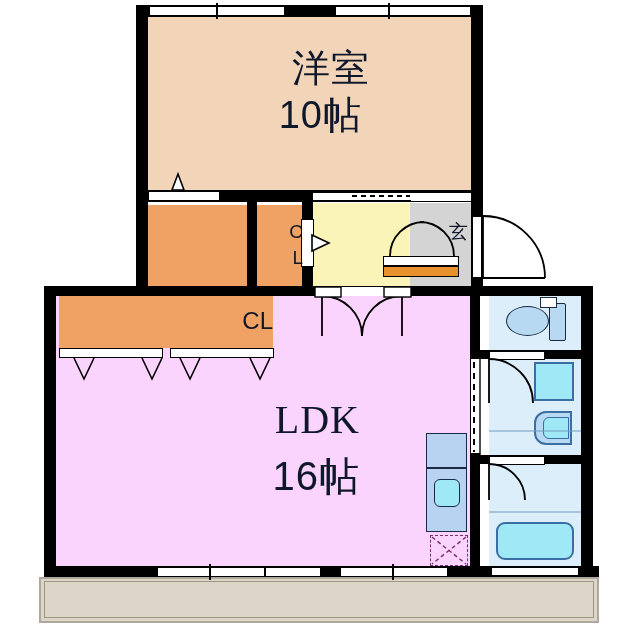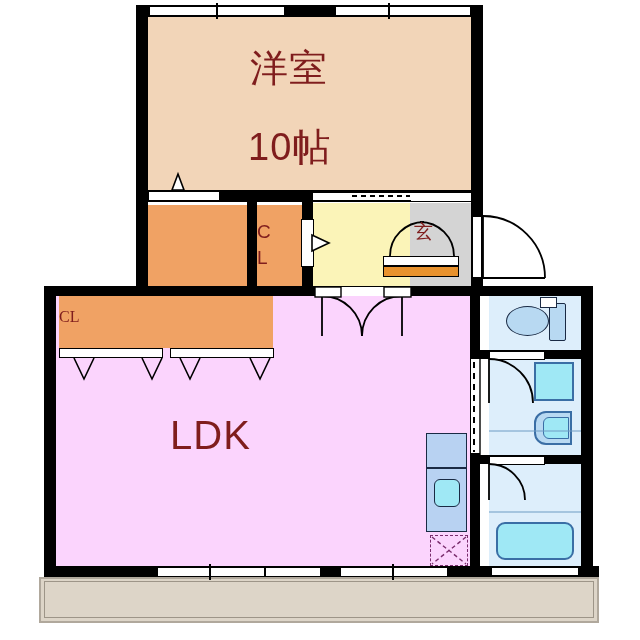--- a/index.html
+++ b/index.html
@@ -26,31 +26,31 @@
 
   
   .wall {
     position: absolute;
     background: #000000;
   }
 
   
   .label {
     position: absolute;
-    color: #7f1d1d;
-    text-align: left;
+    color: #0f172a;
+    text-align: right;
     line-height: 1.08;
     white-space: pre;
     font-weight: 500;
   }
   .lbl-bedroom { font-size: 38px; letter-spacing: 1px; }
   .lbl-ldk     { font-size: 40px; letter-spacing: 1px; }
   .lbl-wcl     { font-size: 21px; letter-spacing: 0px; }
   .lbl-cl      { font-size: 19px; }
-  .lbl-cl2     { font-size: 16px; font-family: Liberation Serif, serif; }
+  .lbl-cl2     { font-size: 24px; }
   .lbl-genkan  { font-size: 19px; }
   .lbl-balcony { font-size: 19px; letter-spacing: 2px; }
 
   
   .opening { position: absolute; background: #ffffff; }
 
   
   .sash {
     position: absolute;
     background: #ffffff;
@@ -209,26 +209,27 @@
     <line x1="432" y1="537" x2="466" y2="564" stroke="#7a2d6d" stroke-width="1.4" stroke-dasharray="4,3"></line>
     <line x1="466" y1="537" x2="432" y2="564" stroke="#7a2d6d" stroke-width="1.4" stroke-dasharray="4,3"></line>
 
     <line x1="489" y1="512" x2="581" y2="512" stroke="#6f9cc4" stroke-width="1.2"></line>
 
     <line x1="489" y1="431" x2="581" y2="431" stroke="#6f9cc4" stroke-width="1"></line>
 
   </svg>
 
   <div class="label lbl-bedroom" style="left:250px; top:48px; width:120px;">洋室</div>
-  <div class="label lbl-bedroom" style="left:248px; top:95px; width:120px;margin-top:32px;">10帖</div>
+  <div class="label lbl-bedroom" style="left:242px; top:95px; width:120px;">10帖</div>
 
 
   <div class="label lbl-cl" style="left:257px; top:222px; width:46px;">C</div>
   <div class="label lbl-cl" style="left:257px; top:248px; width:46px;">L</div>
 
   <div class="label lbl-genkan" style="left:414px; top:222px; width:54px;">玄</div>
 
   <div class="label lbl-cl2" style="left:59px; top:308px; width:214px;">CL</div>
 
-  <div class="label lbl-ldk" style="left:170px; top:414px; width:190px;">LDK</div>
+  <div class="label lbl-ldk" style="left:170px; top:398px; width:190px;font-family:Liberation Serif, serif;">LDK</div>
+  <div class="label lbl-ldk" style="left:170px; top:455px; width:190px;">16帖</div>
 
 
 </div>
 
 </body></html>

